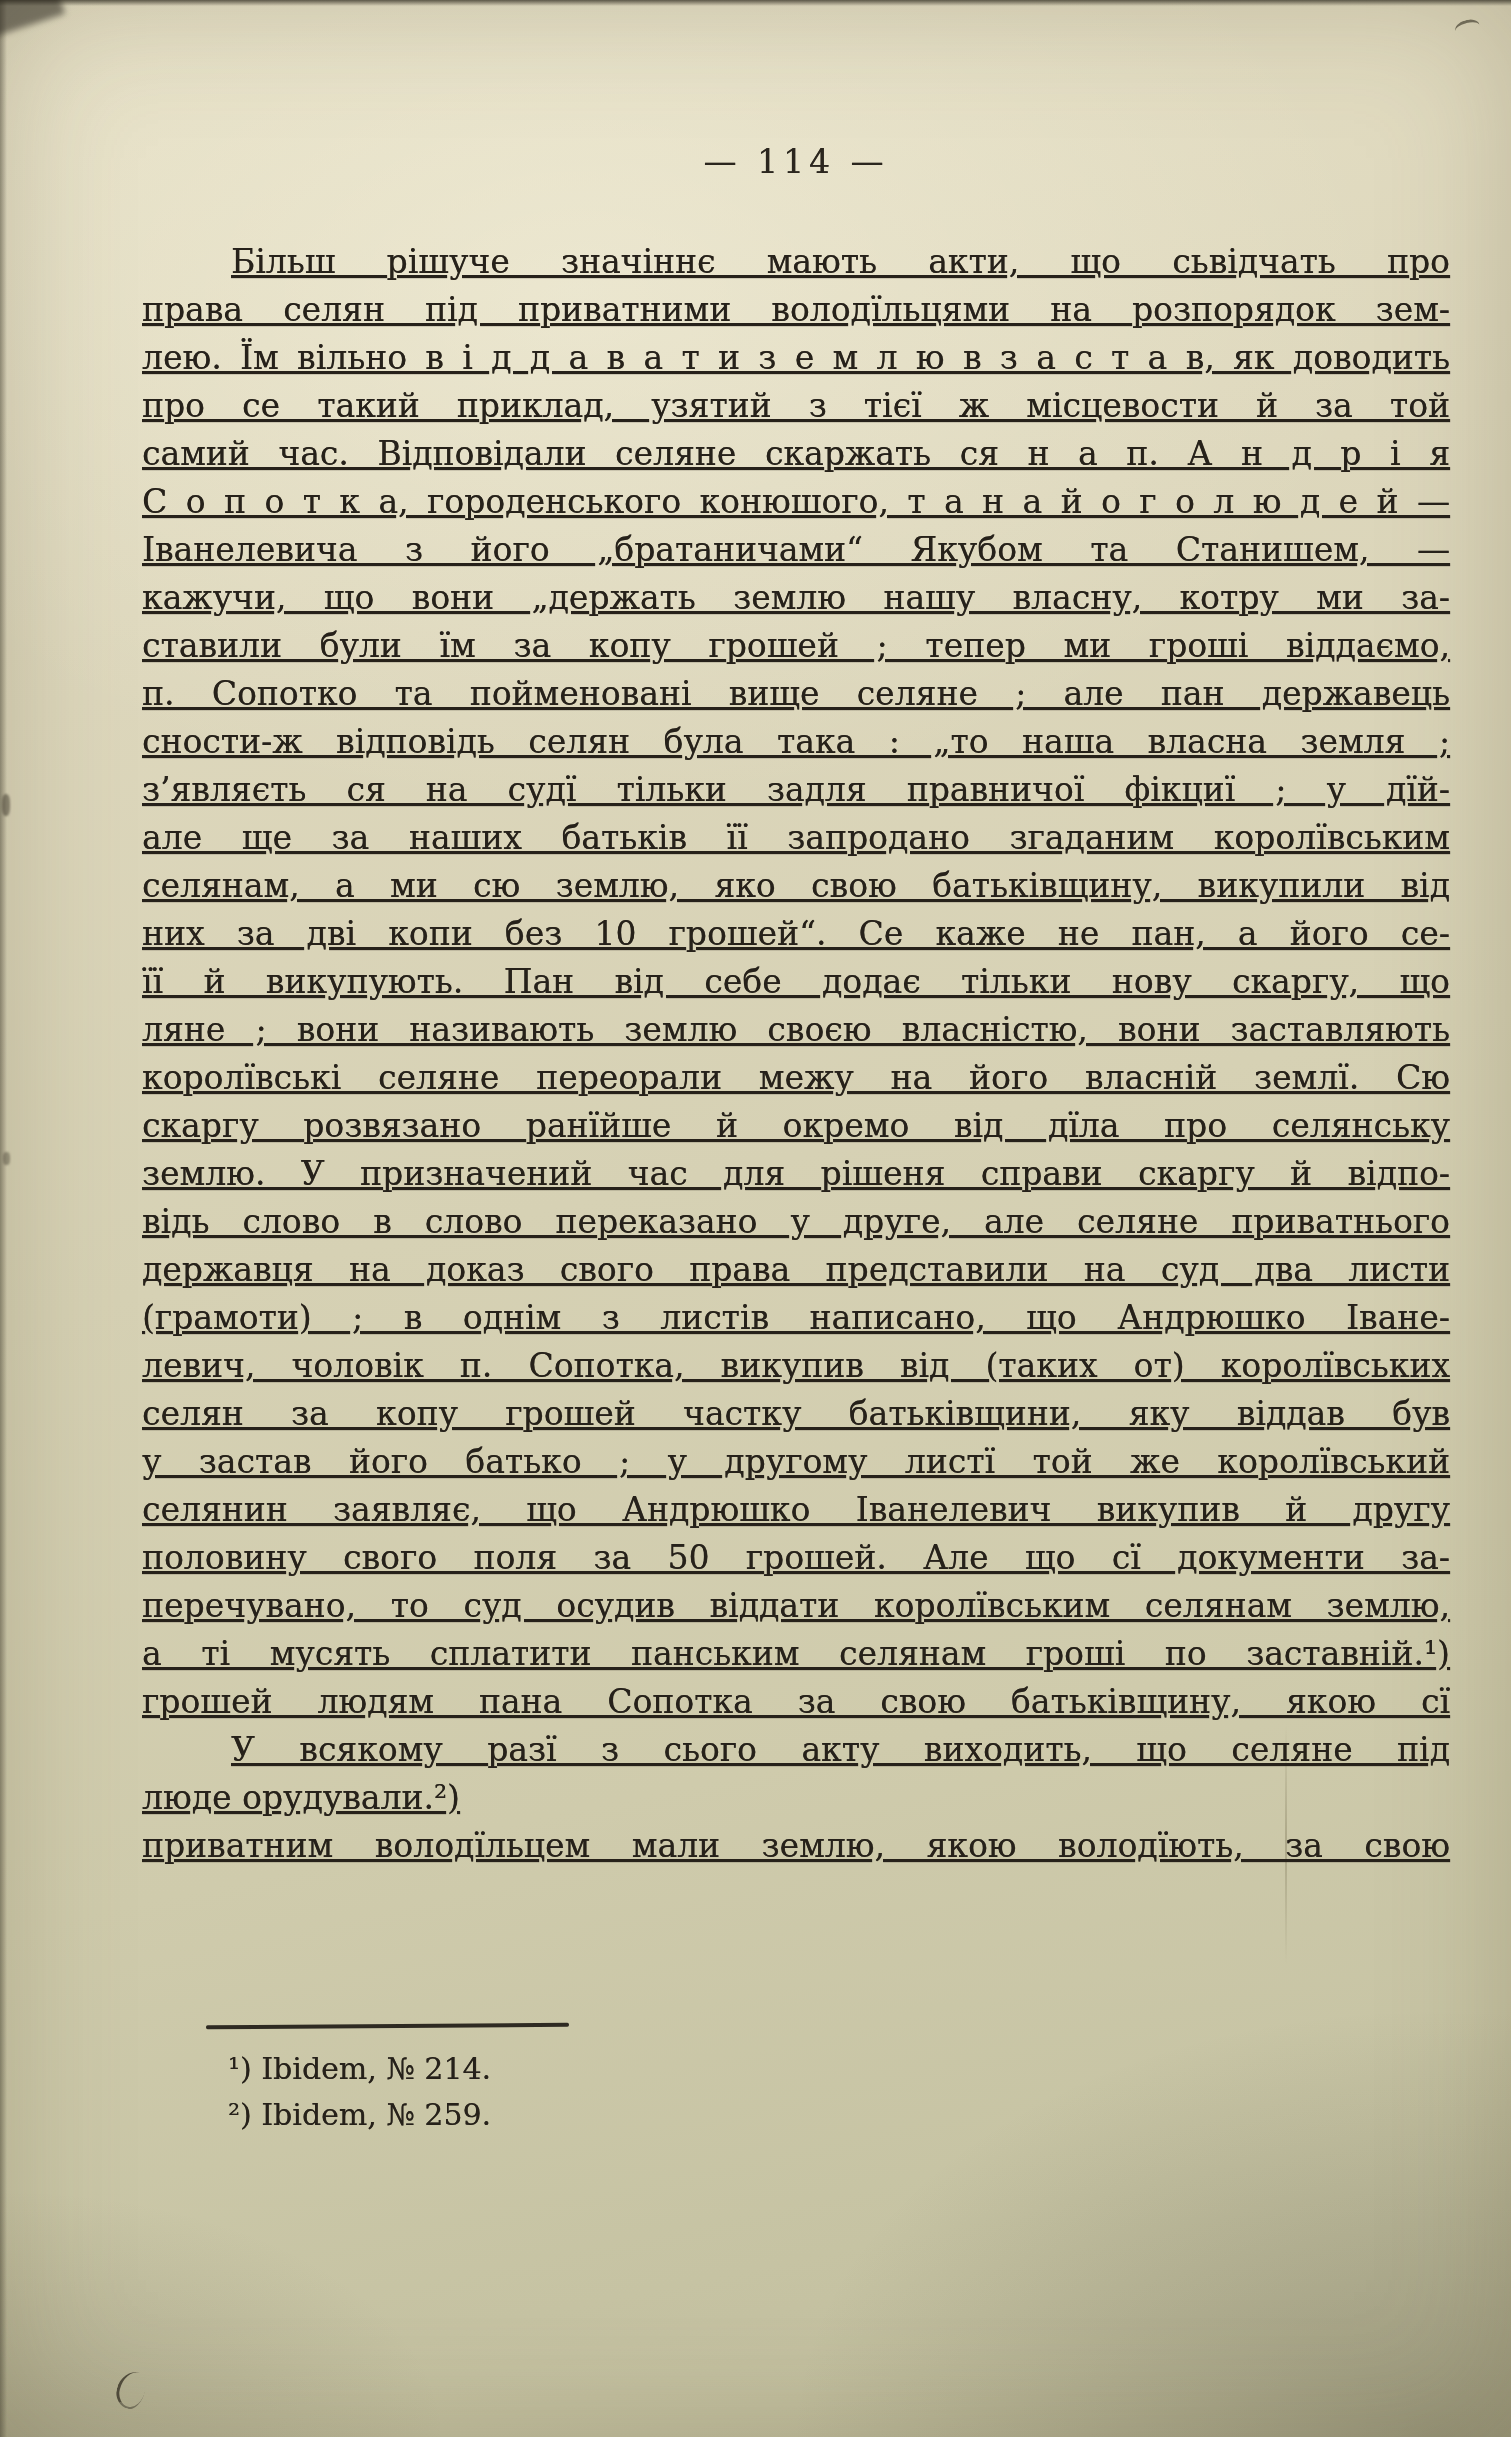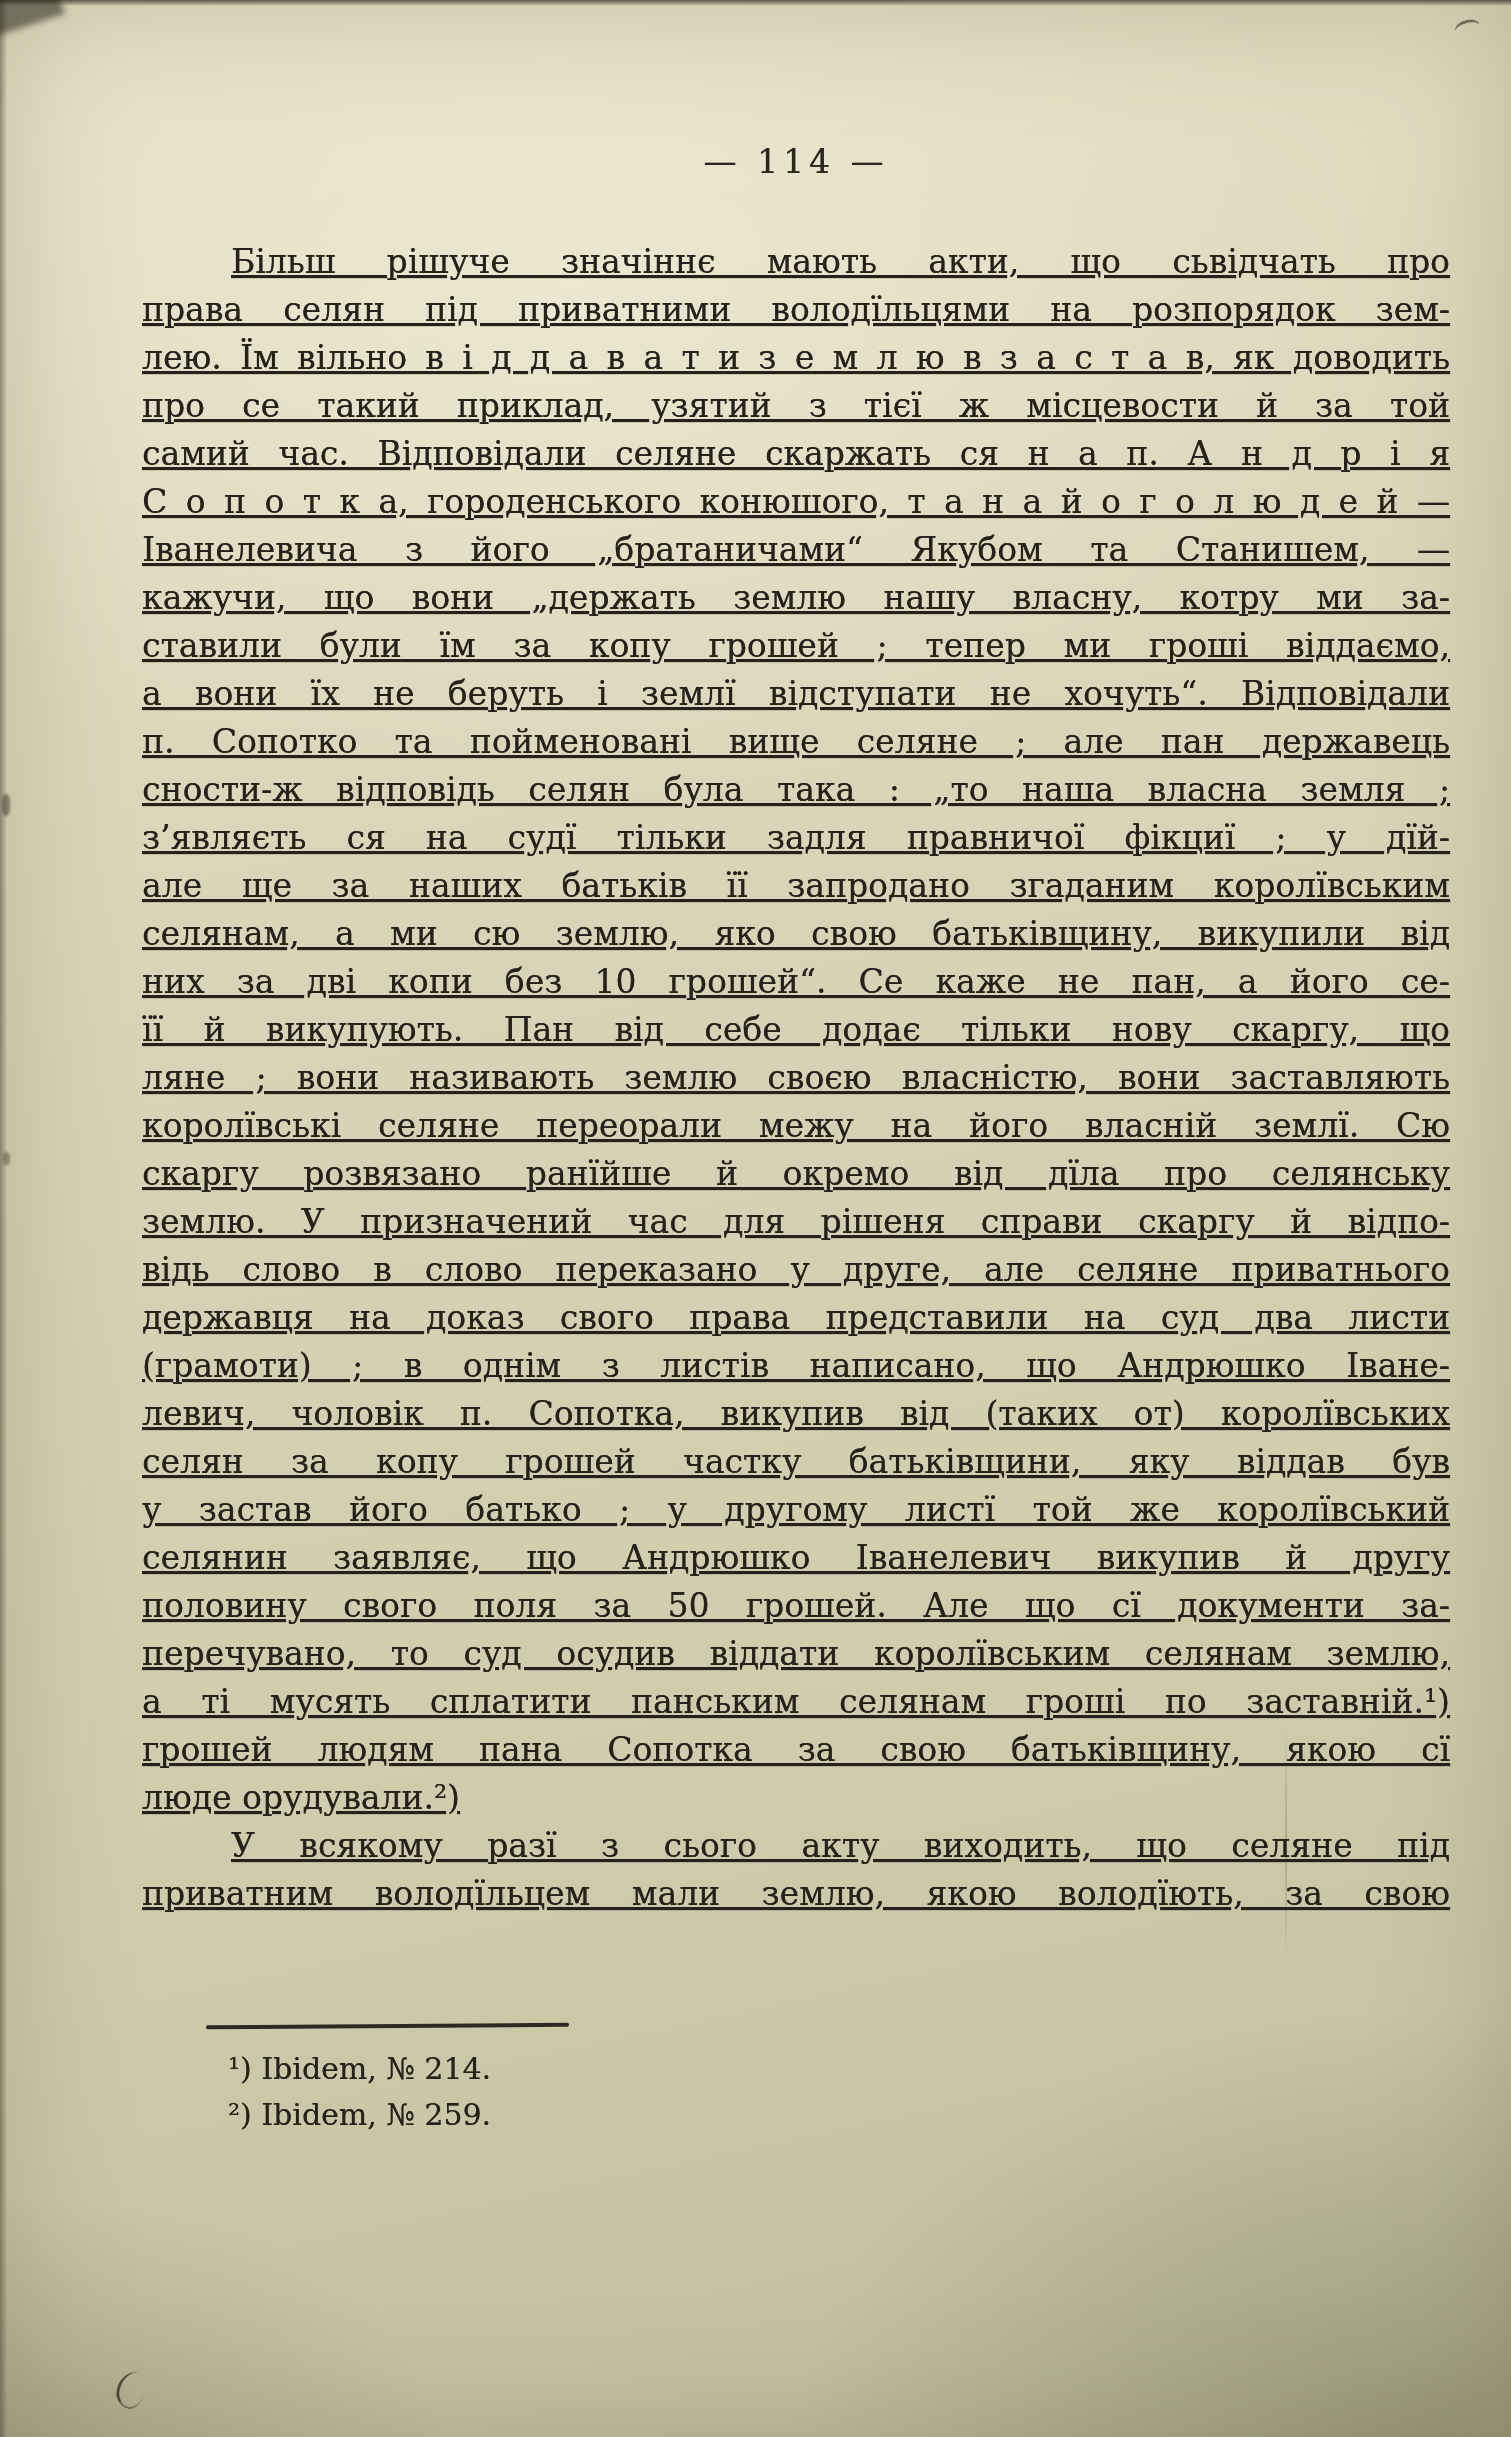--- a/index.html
+++ b/index.html
@@ -90,21 +90,20 @@
   <div class="text-block">
     <div class="line indent">Більш рішуче значіннє мають акти, що сьвідчать про</div>
     <div class="line">права селян під приватними володїльцями на розпорядок зем-</div>
     <div class="line">лею. Їм вільно в і д д а в а т и  з е м л ю  в  з а с т а в, як доводить</div>
     <div class="line">про се такий приклад, узятий з тієї ж місцевости й за той</div>
     <div class="line">самий час. Відповідали селяне скаржать ся  н а  п.  А н д р і я</div>
     <div class="line">С о п о т к а, городенського конюшого,  т а  н а  й о г о  л ю д е й —</div>
     <div class="line">Іванелевича з його „братаничами“ Якубом та Станишем, —</div>
     <div class="line">кажучи, що вони „держать землю нашу власну, котру ми за-</div>
     <div class="line">ставили були їм за копу грошей ; тепер ми гроші віддаємо,</div>
-    <div class="line">а вони їх не беруть і землї відступати не хочуть“. Відповідали</div>
     <div class="line">п. Сопотко та пойменовані вище селяне ; але пан державець</div>
     <div class="line">сности-ж відповідь селян була така :  „то наша власна земля ;</div>
     <div class="line">з’являєть ся на судї тільки задля правничої фікциї ; у дїй-</div>
     <div class="line">але ще за наших батьків її запродано згаданим королївським</div>
     <div class="line">селянам, а ми сю землю, яко свою батьківщину, викупили від</div>
     <div class="line">них за дві копи без 10 грошей“.  Се каже не пан, а його се-</div>
     <div class="line">її й викупують.  Пан від себе додає тільки нову скаргу, що</div>
     <div class="line">ляне ; вони називають землю своєю власністю, вони заставляють</div>
     <div class="line">королївські селяне переорали межу на його власній землї. Сю</div>
     <div class="line">скаргу розвязано ранїйше й окремо від дїла про селянську</div>
@@ -113,22 +112,22 @@
     <div class="line">державця на доказ свого права представили на суд два листи</div>
     <div class="line">(грамоти) ;  в однім з листів написано, що Андрюшко Іване-</div>
     <div class="line">левич, чоловік п. Сопотка, викупив від (таких от) королївських</div>
     <div class="line">селян за копу грошей частку батьківщини, яку віддав був</div>
     <div class="line">у застав його батько ;  у другому листї той же королївський</div>
     <div class="line">селянин заявляє, що Андрюшко Іванелевич викупив й другу</div>
     <div class="line">половину свого поля за 50 грошей.  Але що сї документи за-</div>
     <div class="line">перечувано, то суд осудив віддати королївським селянам землю,</div>
     <div class="line">а ті мусять сплатити панським селянам гроші по заставній.¹)</div>
     <div class="line">грошей людям пана Сопотка за свою батьківщину, якою сї</div>
+    <div class="line indent">У всякому разї з сього акту виходить, що селяне під</div>
     <div class="line endline">люде орудували.²)</div>
-    <div class="line indent">У всякому разї з сього акту виходить, що селяне під</div>
     <div class="line">приватним володїльцем мали землю, якою володїють, за свою</div>
   </div>
 
   <div class="footnote-sep"></div>
 
   <div class="footnotes">
     <div class="footnote">¹) Ibidem, № 214.</div>
     <div class="footnote">²) Ibidem, № 259.</div>
   </div>
 

